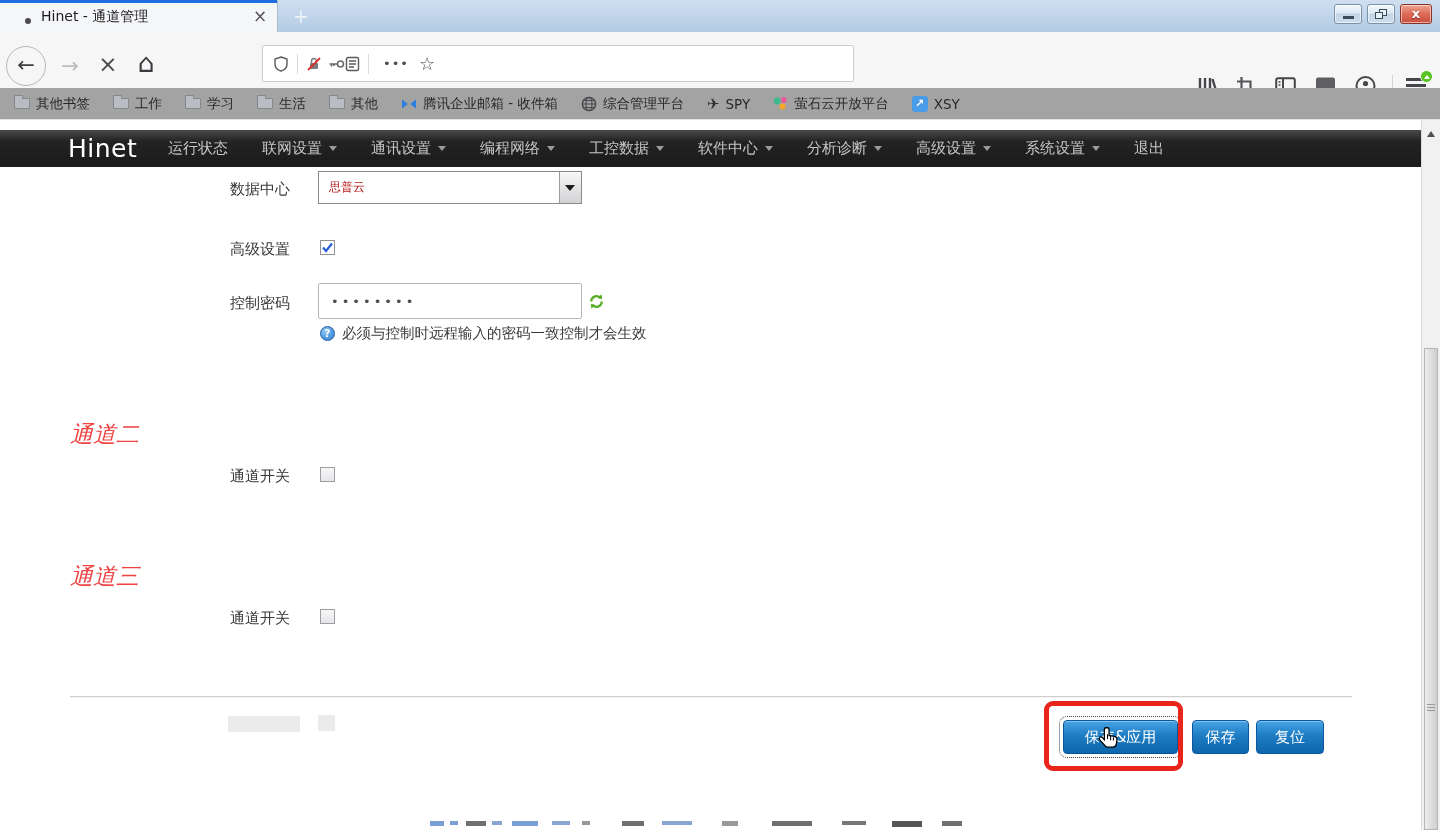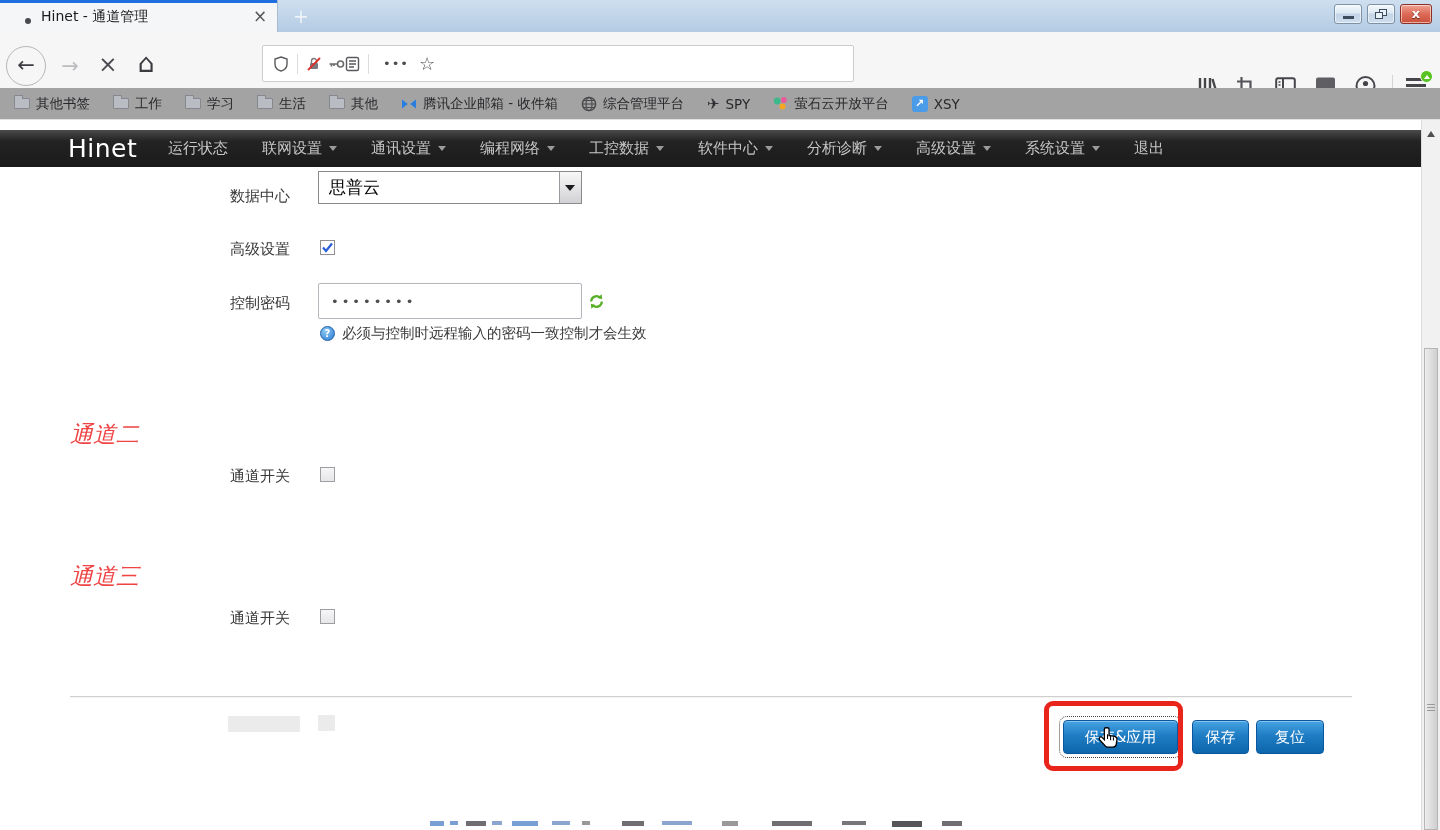--- a/index.html
+++ b/index.html
@@ -76,21 +76,21 @@
            font-size:25px; font-weight:500; letter-spacing:.5px; }
   .sitemenu { position:absolute; left:168px; top:0; height:37px; display:flex; align-items:center; gap:34px; }
   .mi { display:flex; align-items:center; gap:7px; font-size:15px; color:#c6c6c6; white-space:nowrap; }
   .caret { width:0; height:0; border:4px solid transparent; border-top:5px solid #9b9b9b; margin-top:4px; }
 
   .lbl { position:absolute; left:230px; font-size:15px; color:#383838; }
   .sectitle { position:absolute; left:70px; font-size:23px; color:#ef4444;font-style:italic; }
 
   .selectbox { position:absolute; left:318px; top:171px; width:264px; height:33px; background:#fff;
                border:1px solid #8a8a8a; display:flex; align-items:center; }
-  .selectval { flex:1; padding-left:10px; font-size:17px; color:#000000; }
+  .selectval { flex:1; padding-left:10px; font-size:12px; color:#b91c1c; }
   .selectbtn { width:22px; height:100%; border-left:1px solid #9a9aa0;
                background:linear-gradient(#f8f8f8,#d2d2d6); position:relative; }
   .selectbtn:after { content:""; position:absolute; left:5px; top:13px; width:0; height:0;
                      border:5px solid transparent; border-top:6px solid #1c1c1c; }
 
   .cb { position:absolute; width:15px; height:15px; border:1px solid #8f8f94; background:#fff; }
   .cb.off { background:linear-gradient(#f6f6f7,#e6e6e9); border-color:#9d9da2; }
 
   .pwinput { position:absolute; left:318px; top:283px; width:264px; height:36px; background:#fff;
              border:1px solid #b5b5bc; border-radius:2px; display:flex; align-items:center; padding-left:12px; }
@@ -329,21 +329,21 @@
     <span class="mi">
         <span>系统设置</span>
         <span class="caret"></span>
       </span>
     <span class="mi">
         <span>退出</span>
       </span>
   </div>
 </div>
 
-<div class="lbl" style="top:187px;text-align:center;">数据中心</div>
+<div class="lbl" style="top:180px;text-align:center;">数据中心</div>
 <div class="selectbox">
   <span class="selectval">思普云</span>
   <span class="selectbtn"></span>
 </div>
 
 <div class="lbl" style="top:240px;">高级设置</div>
 <div class="cb" style="left:320px; top:240px;">
   <svg width="13" height="13" viewBox="0 0 13 13">
       <polyline points="2,6.5 5,10 11,2.5" fill="none" stroke="#2b5fd9" stroke-width="2.2"></polyline>
     </svg>

